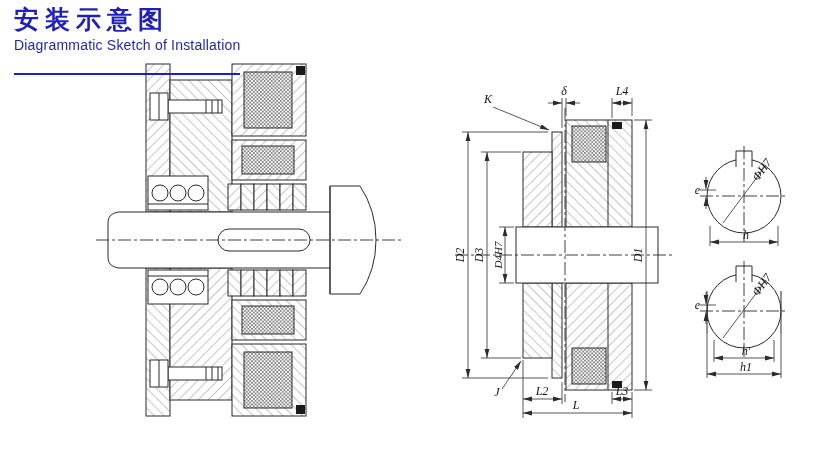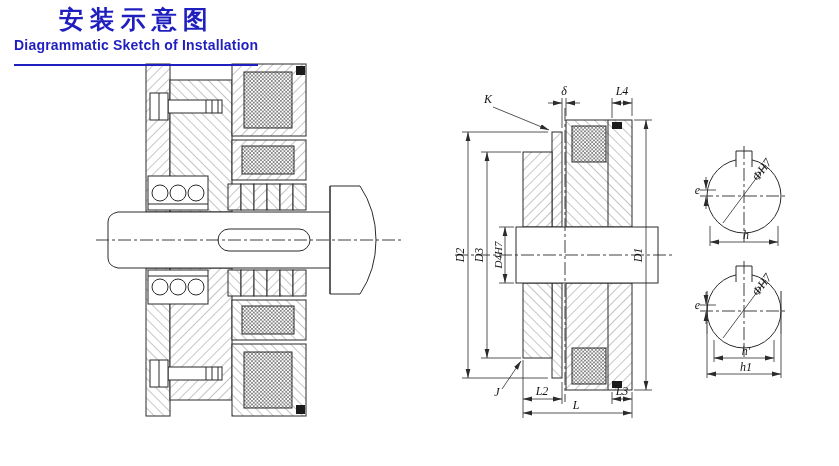--- a/index.html
+++ b/index.html
@@ -1,22 +1,22 @@
 <!DOCTYPE html>
 <html><head>
 <meta charset="utf-8">
 <style>
   html,body{margin:0;padding:0;background:#fff;}
   .page{position:relative;width:839px;height:466px;background:#fff;overflow:hidden;
         font-family:"Liberation Sans",sans-serif;}
-  .header{position:absolute;top:6px;left:14px;color:#1f1fc0;z-index:2;text-align:center;}
+  .header{position:absolute;top:6px;left:14px;color:#1f1fc0;z-index:2;}
   .header h1{margin:0 0 2px 0;font-size:25px;line-height:1.1;letter-spacing:6px;
              font-weight:bold;font-family:"Liberation Sans",sans-serif;}
-  .header .sub{display:inline-block;font-size:14px;font-weight:bold;
-               border-bottom:2px solid #1f1fc0;padding-bottom:11px;letter-spacing:0.2px;}
+  .header .sub{display:inline-block;font-size:14px;font-weight:normal;
+               border-bottom:2px solid #1f1fc0;padding-bottom:20px;letter-spacing:0.2px;}
   svg.drawing{position:absolute;left:0;top:0;}
   .cl{stroke-dasharray:13 3 3 3;stroke-width:0.9;}
   .dimline{stroke-width:0.8;}
   text.lbl{font:italic 12px "Liberation Serif",serif;fill:#141414;stroke:none;}
   text.lbl-sm{font:italic 11px "Liberation Serif",serif;fill:#141414;stroke:none;}
 </style>
 </head>
 <body>
 
 <div class="page">

